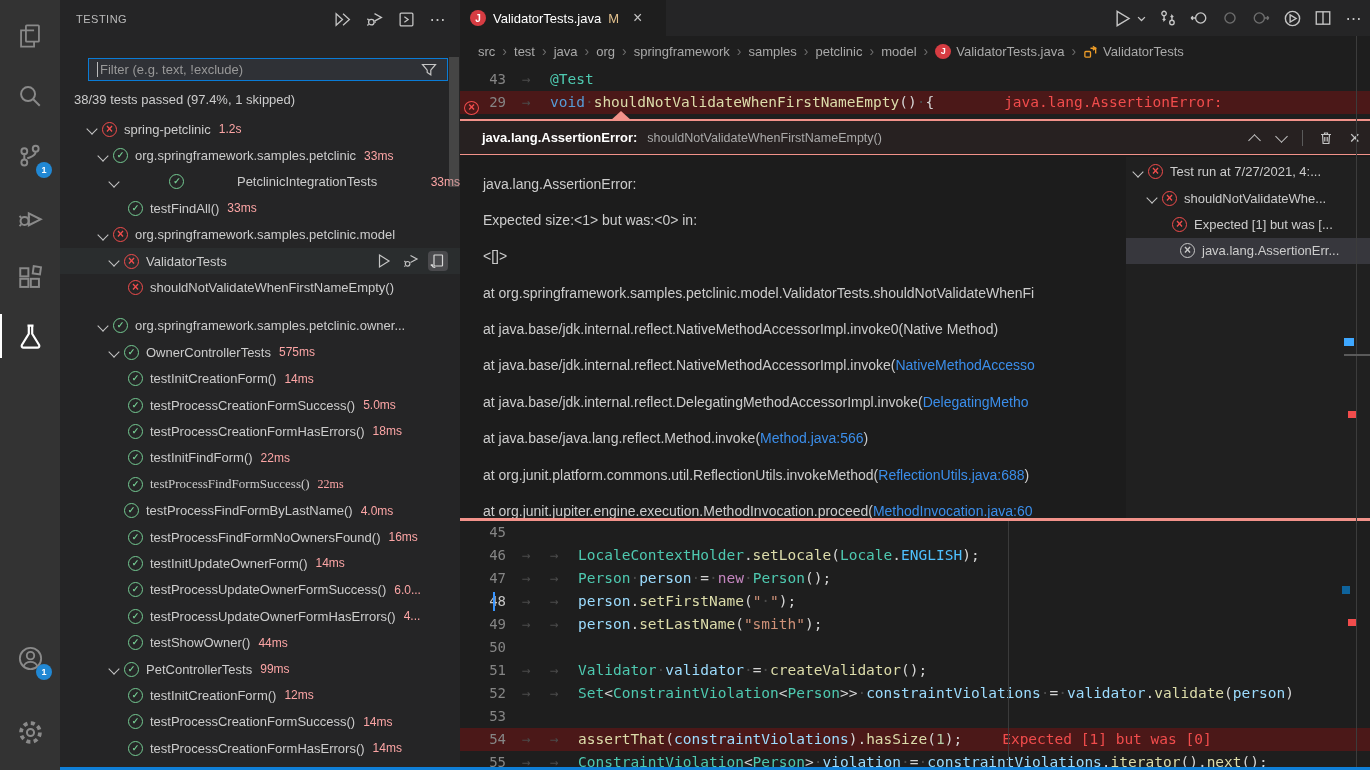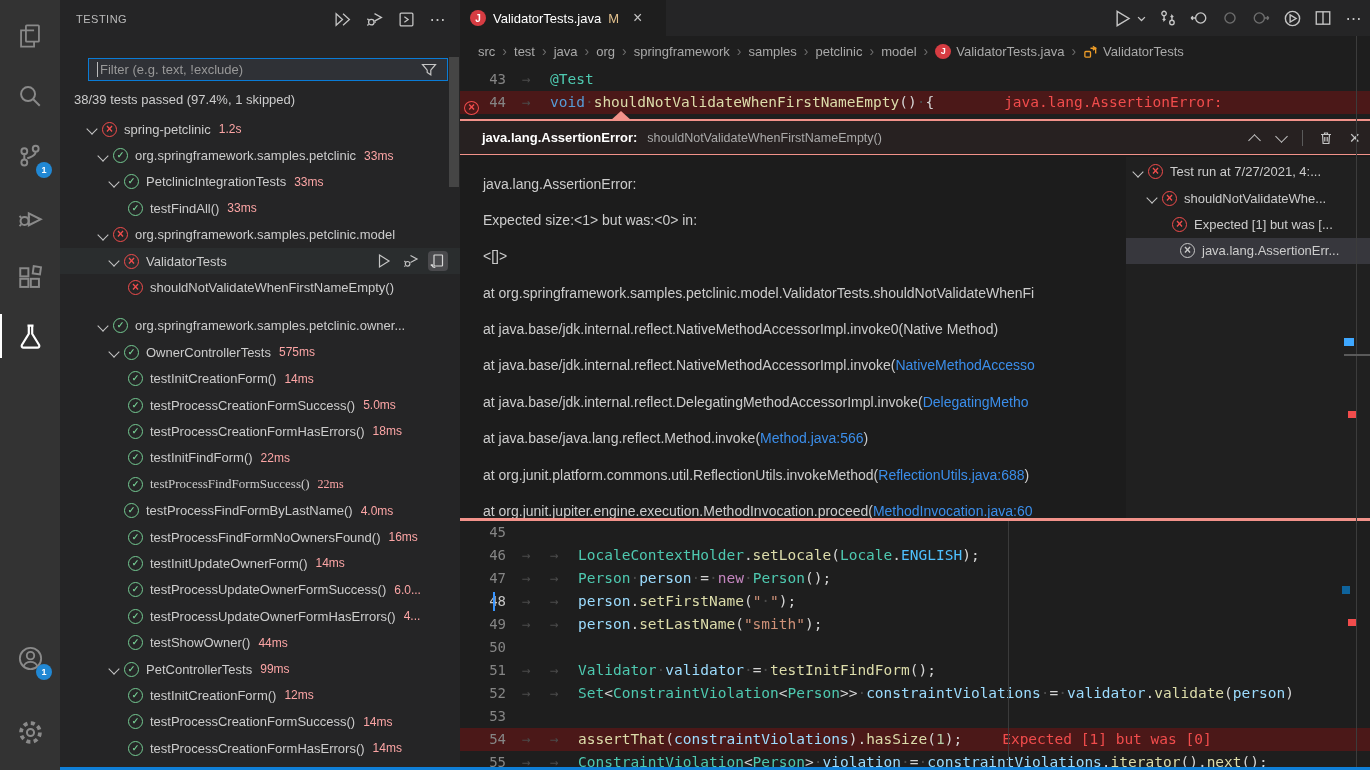--- a/index.html
+++ b/index.html
@@ -226,21 +226,21 @@
           <span class="time">1.2s</span>
 
         </div>
         <div class="trow" style="padding-left: 35px;">
           <span class="chev"></span>
           <span class="state pass"></span>
           <span class="lbl">org.springframework.samples.petclinic</span>
           <span class="time">33ms</span>
 
         </div>
-        <div class="trow" style="padding-left: 46px;">
+        <div class="trow" style="padding-left: 46px; justify-content: space-between;">
           <span class="chev"></span>
           <span class="state pass"></span>
           <span class="lbl">PetclinicIntegrationTests</span>
           <span class="time">33ms</span>
 
         </div>
         <div class="trow" style="padding-left: 68px;">
 
           <span class="state pass"></span>
           <span class="lbl">testFindAll()</span>
@@ -524,21 +524,21 @@
 
     <div class="code top">
 
     <div class="cline">
 
           <span class="lnum">43</span>
           <span class="ltext"><span class="tk-tab">→</span><span class="tk-anno">@Test</span></span>
         </div>
         <div class="cline err-line">
           <span class="g-err"><span class="state error"></span></span>
-          <span class="lnum">44</span>
+          <span class="lnum">29</span>
           <span class="ltext"><span class="tk-tab">→</span><span class="tk-kw">void</span><span class="tk-ws">·</span><span class="tk-fn">shouldNotValidateWhenFirstNameEmpty</span><span class="tk-plain">()</span><span class="tk-ws">·</span><span class="tk-plain">{</span><span class="tk-gap70"></span><span class="tk-err">java.lang.AssertionError:</span></span>
         </div>
       </div>
 
     <div class="peek">
       <div class="peek-pointer"></div>
       <div class="peek-header">
         <span class="peek-title">java.lang.AssertionError:</span>
         <span class="peek-desc">shouldNotValidateWhenFirstNameEmpty()</span>
         <span class="peek-actions">
@@ -614,21 +614,21 @@
         <div class="cline">
           <span class="lnum">49</span>
           <span class="ltext"><span class="tk-tab">→</span><span class="tk-tab">→</span><span class="tk-var">person</span><span class="tk-plain">.</span><span class="tk-fn">setLastName</span><span class="tk-plain">(</span><span class="tk-str">"smith"</span><span class="tk-plain">);</span></span>
         </div>
         <div class="cline">
           <span class="lnum">50</span>
           <span class="ltext"></span>
         </div>
         <div class="cline">
           <span class="lnum">51</span>
-          <span class="ltext"><span class="tk-tab">→</span><span class="tk-tab">→</span><span class="tk-cls">Validator</span><span class="tk-ws">·</span><span class="tk-var">validator</span><span class="tk-ws">·</span><span class="tk-plain">=</span><span class="tk-ws">·</span><span class="tk-fn">testInitFindForm</span><span class="tk-plain">();</span></span>
+          <span class="ltext"><span class="tk-tab">→</span><span class="tk-tab">→</span><span class="tk-cls">Validator</span><span class="tk-ws">·</span><span class="tk-var">validator</span><span class="tk-ws">·</span><span class="tk-plain">=</span><span class="tk-ws">·</span><span class="tk-fn">createValidator</span><span class="tk-plain">();</span></span>
         </div>
         <div class="cline">
           <span class="lnum">52</span>
           <span class="ltext"><span class="tk-tab">→</span><span class="tk-tab">→</span><span class="tk-cls">Set</span><span class="tk-plain">&lt;</span><span class="tk-cls">ConstraintViolation</span><span class="tk-plain">&lt;</span><span class="tk-cls">Person</span><span class="tk-plain">&gt;&gt;</span><span class="tk-ws">·</span><span class="tk-var">constraintViolations</span><span class="tk-ws">·</span><span class="tk-plain">=</span><span class="tk-ws">·</span><span class="tk-var">validator</span><span class="tk-plain">.</span><span class="tk-fn">validate</span><span class="tk-plain">(</span><span class="tk-var">person</span><span class="tk-plain">)</span></span>
         </div>
         <div class="cline">
           <span class="lnum">53</span>
           <span class="ltext"></span>
         </div>
         <div class="cline err-line">

